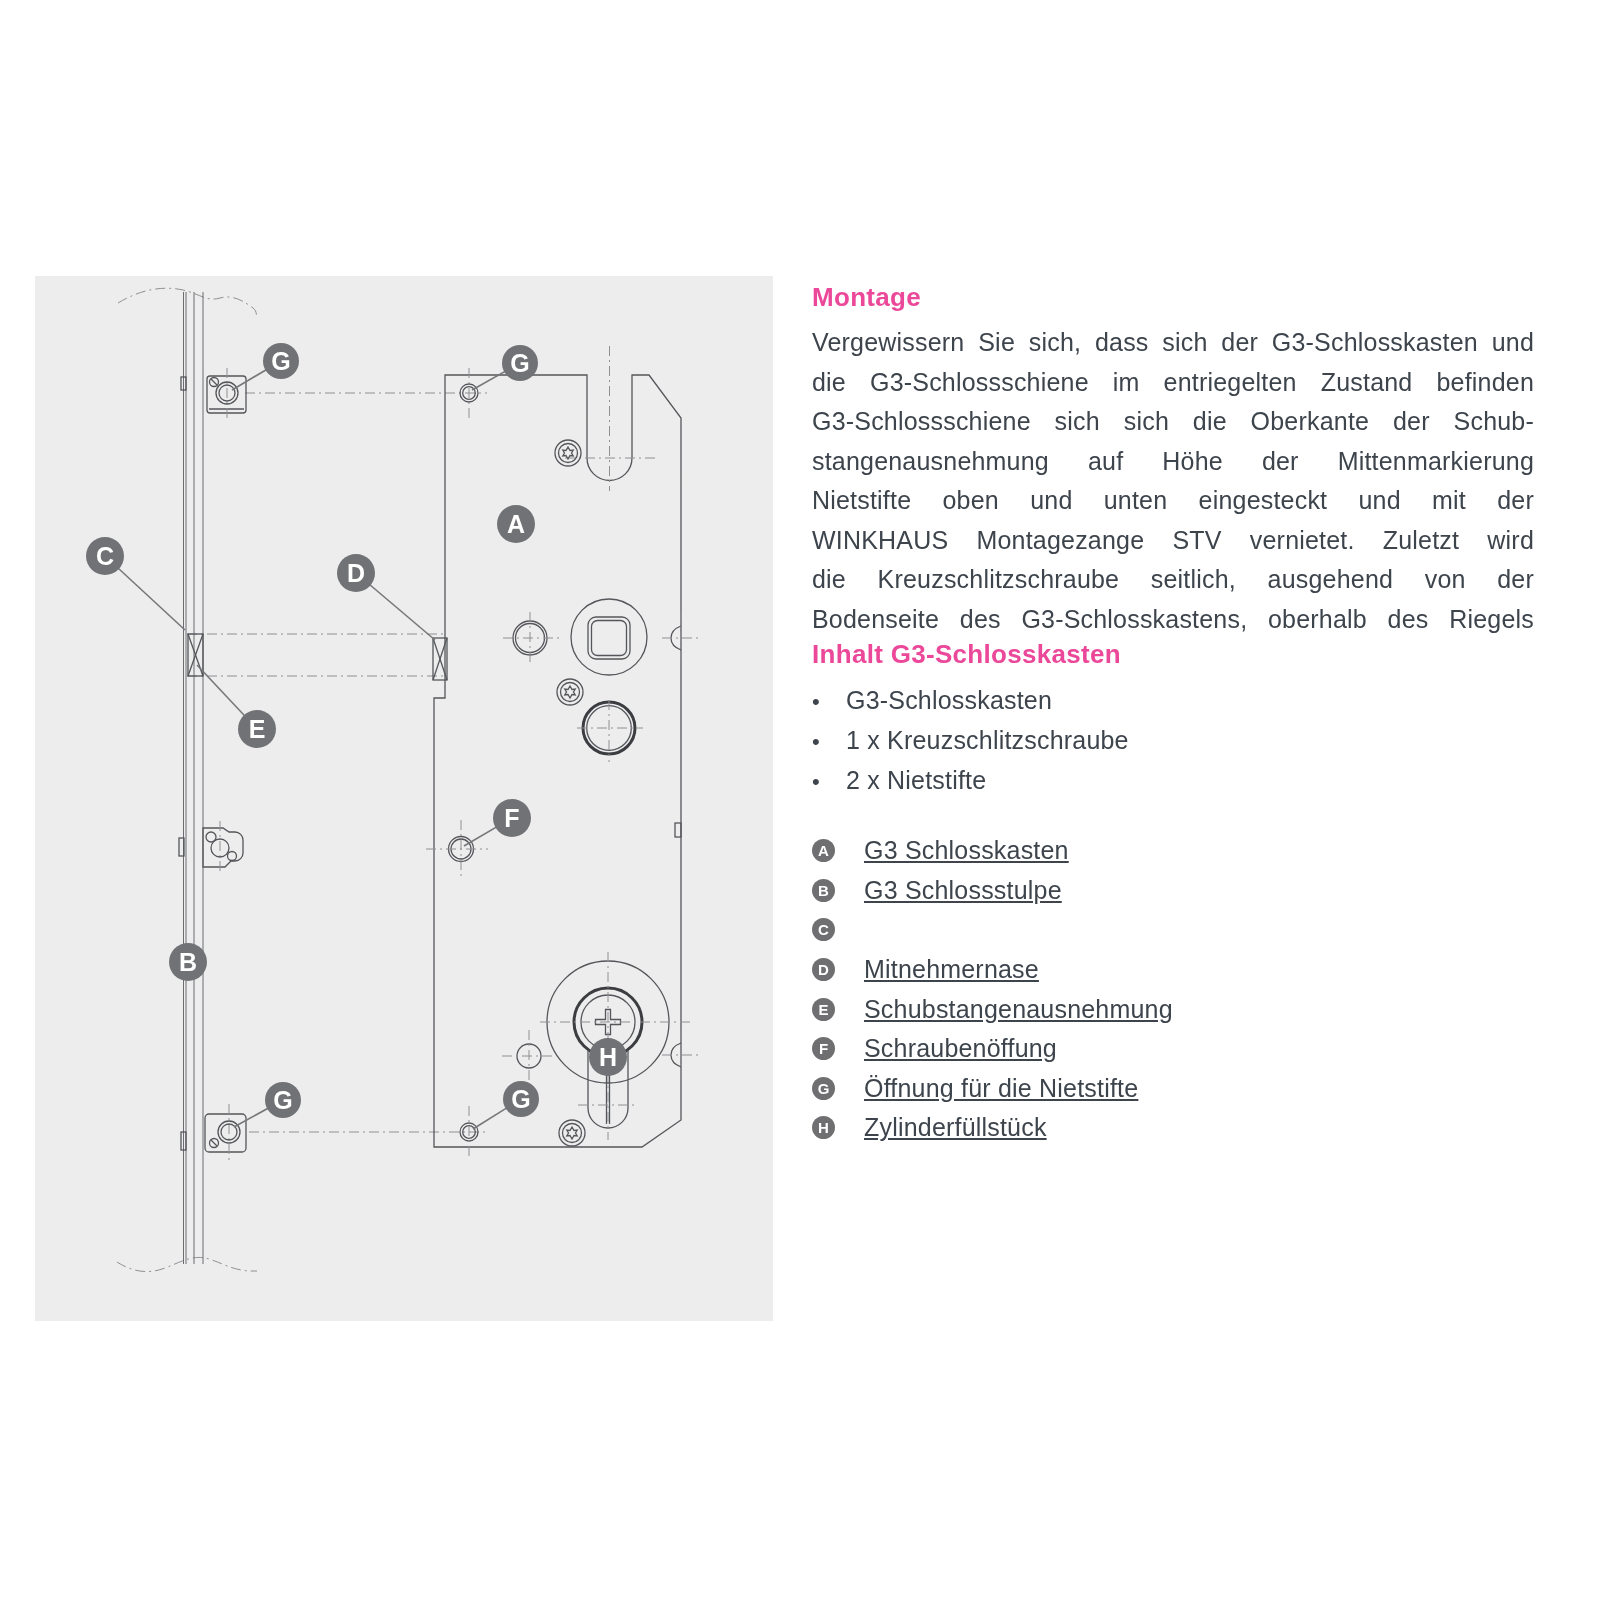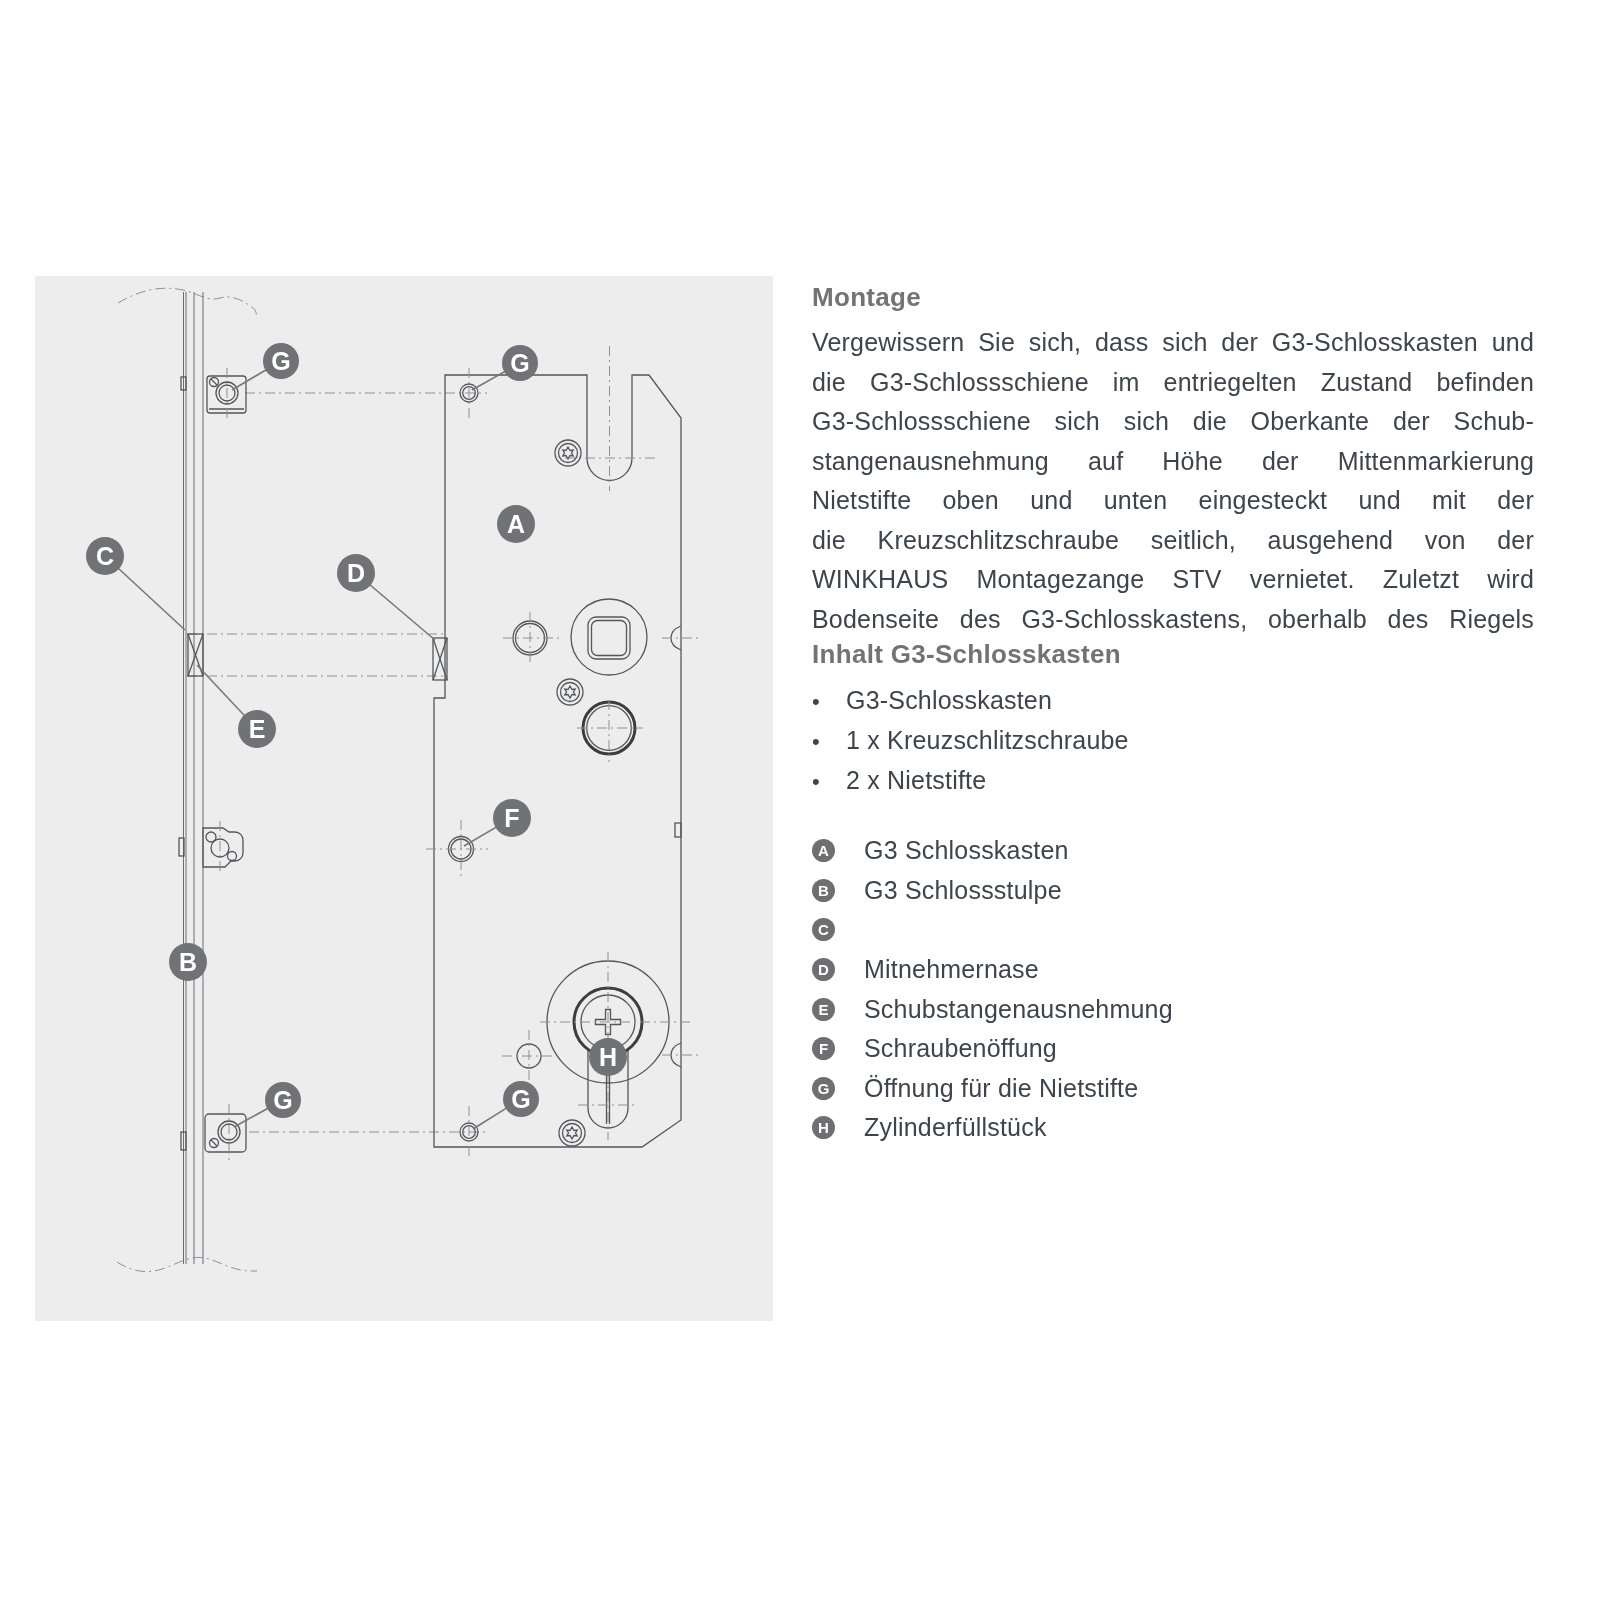--- a/index.html
+++ b/index.html
@@ -2,34 +2,34 @@
 <html><head>
 <meta charset="utf-8">
 <style>
   html,body{margin:0;padding:0;background:#ffffff;}
   .page{position:relative;width:1600px;height:1600px;background:#ffffff;overflow:hidden;
         font-family:"Liberation Sans", sans-serif;}
   .diagram-panel{position:absolute;left:35px;top:276px;width:738px;height:1045px;background:#ededee;}
   .diagram-panel svg{display:block;width:100%;height:100%;}
 
   .content{position:absolute;left:812px;top:282px;width:722px;color:#3d444c;}
-  .sec-title{font-size:26px;font-weight:bold;color:#737373;letter-spacing:.3px;margin:0 0 10px 0;}
+  .sec-title{font-size:26px;font-weight:bold;color:#ec4899;letter-spacing:.3px;margin:0 0 10px 0;}
   .para{margin:0;}
   .para .pline{font-size:25px;line-height:39.5px;height:39.5px;letter-spacing:.2px;
                text-align:justify;text-align-last:justify;white-space:nowrap;}
   .para .pline.last{text-align-last:left;}
   .inhalt-title{}
   .bullets{margin:0;}
   .bullet-row{display:flex;align-items:baseline;font-size:25px;line-height:40px;height:40px;letter-spacing:.2px;}
   .bullet-dot{width:34px;flex:0 0 34px;font-size:22px;}
   .legend{margin-top:31px;}
   .legend-row{display:flex;align-items:center;height:39.6px;}
   .legend-badge{flex:0 0 23px;width:23px;height:23px;border-radius:50%;background:#6f6f71;color:#ffffff;
                 font-size:15px;font-weight:bold;display:flex;align-items:center;justify-content:center;}
-  .legend-label{margin-left:29px;font-size:25px;letter-spacing:.2px;}
+  .legend-label{margin-left:29px;font-size:25px;letter-spacing:.2px;text-decoration:underline;}
 
   
   .ln{stroke:#55565a;stroke-width:1.3;fill:none;}
   .ln-thin{stroke:#6b6c70;stroke-width:1;fill:none;}
   .cl{stroke:#909094;stroke-width:1;fill:none;stroke-dasharray:10 4 2 4;}
   .heavy{stroke:#3c3d40;stroke-width:3;fill:none;}
   .leader{stroke:#77787a;stroke-width:1.6;fill:none;}
   .badge-circle{fill:#717275;stroke:none;}
   .badge-letter{fill:#ffffff;font-family:"Liberation Sans",sans-serif;font-size:25px;font-weight:bold;
                 text-anchor:middle;}
@@ -245,22 +245,22 @@
   <div class="content">
 
     <div class="sec-title">Montage</div>
 
     <div class="para">
       <div class="pline">Vergewissern Sie sich, dass sich der G3-Schlosskasten und</div>
       <div class="pline">die G3-Schlossschiene im entriegelten Zustand befinden</div>
       <div class="pline">G3-Schlossschiene sich sich die Oberkante der Schub-</div>
       <div class="pline">stangenausnehmung auf Höhe der Mittenmarkierung</div>
       <div class="pline">Nietstifte oben und unten eingesteckt und mit der</div>
+      <div class="pline">WINKHAUS Montagezange STV vernietet. Zuletzt wird</div>
       <div class="pline">die Kreuzschlitzschraube seitlich, ausgehend von der</div>
-      <div class="pline">WINKHAUS Montagezange STV vernietet. Zuletzt wird</div>
       <div class="pline">Bodenseite des G3-Schlosskastens, oberhalb des Riegels</div>
     </div>
 
     <div class="sec-title inhalt-title">Inhalt G3-Schlosskasten</div>
 
     <div class="bullets">
       <div class="bullet-row">
         <span class="bullet-dot">•</span>
         <span>G3-Schlosskasten</span>
       </div>

